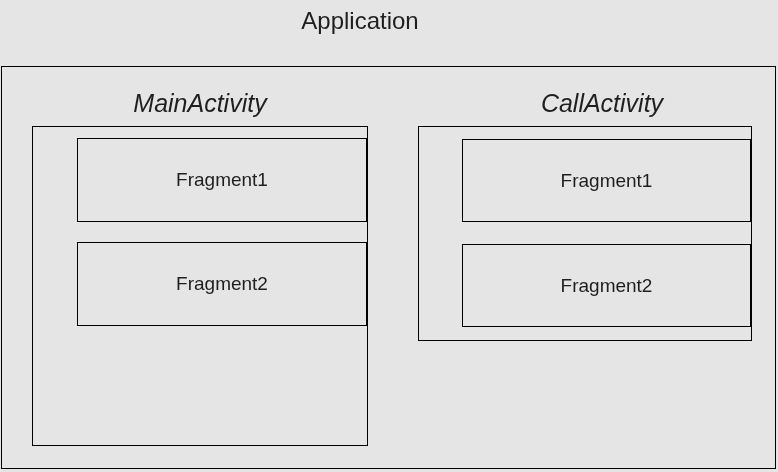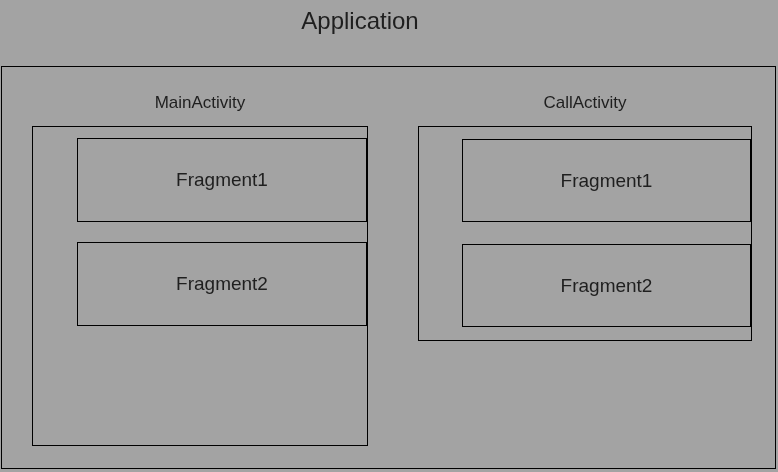--- a/index.html
+++ b/index.html
@@ -4,21 +4,21 @@
 <style>
   html, body {
     margin: 0;
     padding: 0;
     background: #ffffff;
   }
   .canvas {
     position: relative;
     width: 778px;
     height: 472px;
-    background: #a3a3a3;
+    background: #e5e5e5;
     font-family: "Liberation Sans", sans-serif;
     color: #1f1f1f;
     overflow: hidden;
   }
   .app-title {
     position: absolute;
     left: 360px;
     top: 6px;
     transform: translateX(-50%);
     font-size: 24px;
@@ -30,27 +30,28 @@
     left: 1px;
     top: 66px;
     width: 775px;
     height: 403px;
     border: 1.5px solid #000000;
     box-sizing: border-box;
   }
   .activity-label {
     position: absolute;
     top: 24px;
-    font-size: 17px;
+    font-size: 25px;
     line-height: 24px;
     text-align: center;
     white-space: nowrap;
+    font-style: italic;
   }
   .label-main { left: 30px; width: 336px; }
-  .label-call { left: 416px; width: 334px; }
+  .label-call { left: 433px; width: 334px; }
   .activity-box {
     position: absolute;
     top: 59px;
     border: 1.5px solid #000000;
     box-sizing: border-box;
     display: flex;
     flex-direction: column;
     align-items: flex-end;
   }
   .main-box {

